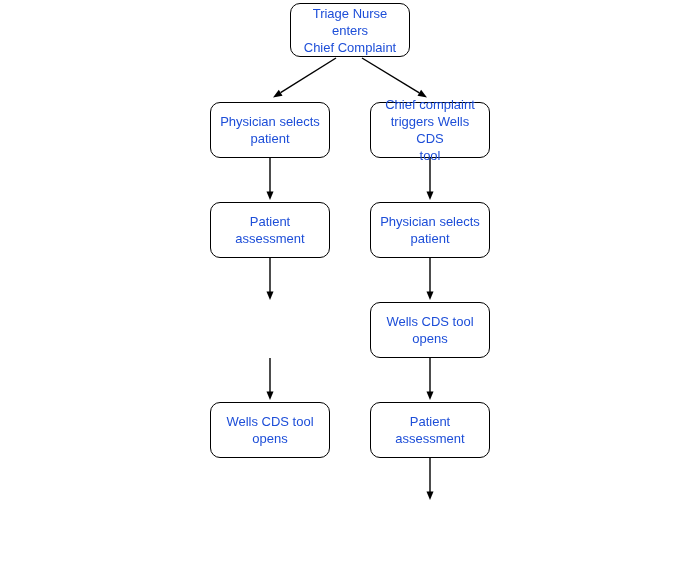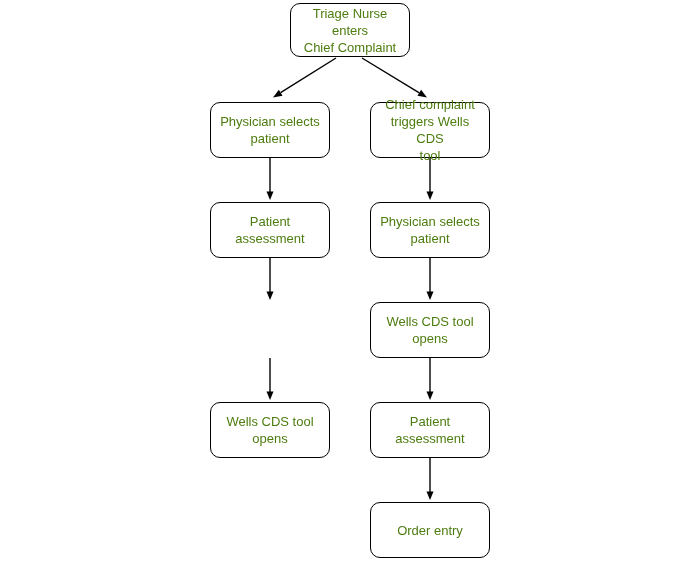--- a/index.html
+++ b/index.html
@@ -23,21 +23,21 @@
     height: 562px;
   }
   .node {
     position: absolute;
     width: 120px;
     height: 56px;
     box-sizing: border-box;
     border: 1.5px solid #000000;
     border-radius: 10px;
     background: #ffffff;
-    color: #4d7c0f;
+    color: #1d4ed8;
     font-size: 13px;
     line-height: 17px;
     display: flex;
     align-items: center;
     justify-content: center;
     text-align: center;
     white-space: pre-line;
     padding: 2px 5px;
   }
   .node-start { left: 290px; top: 3px;  height: 54px; }
@@ -109,15 +109,14 @@
 opens</div>
 
   <div class="node col-right row-1">Chief complaint
 triggers Wells CDS
 tool</div>
   <div class="node col-right row-2">Physician selects
 patient</div>
   <div class="node col-right row-3">Wells CDS tool
 opens</div>
   <div class="node col-right row-4">Patient assessment</div>
-  <div class="node col-right row-5">Order entry</div>
 
 </div>
 
 </body></html>

